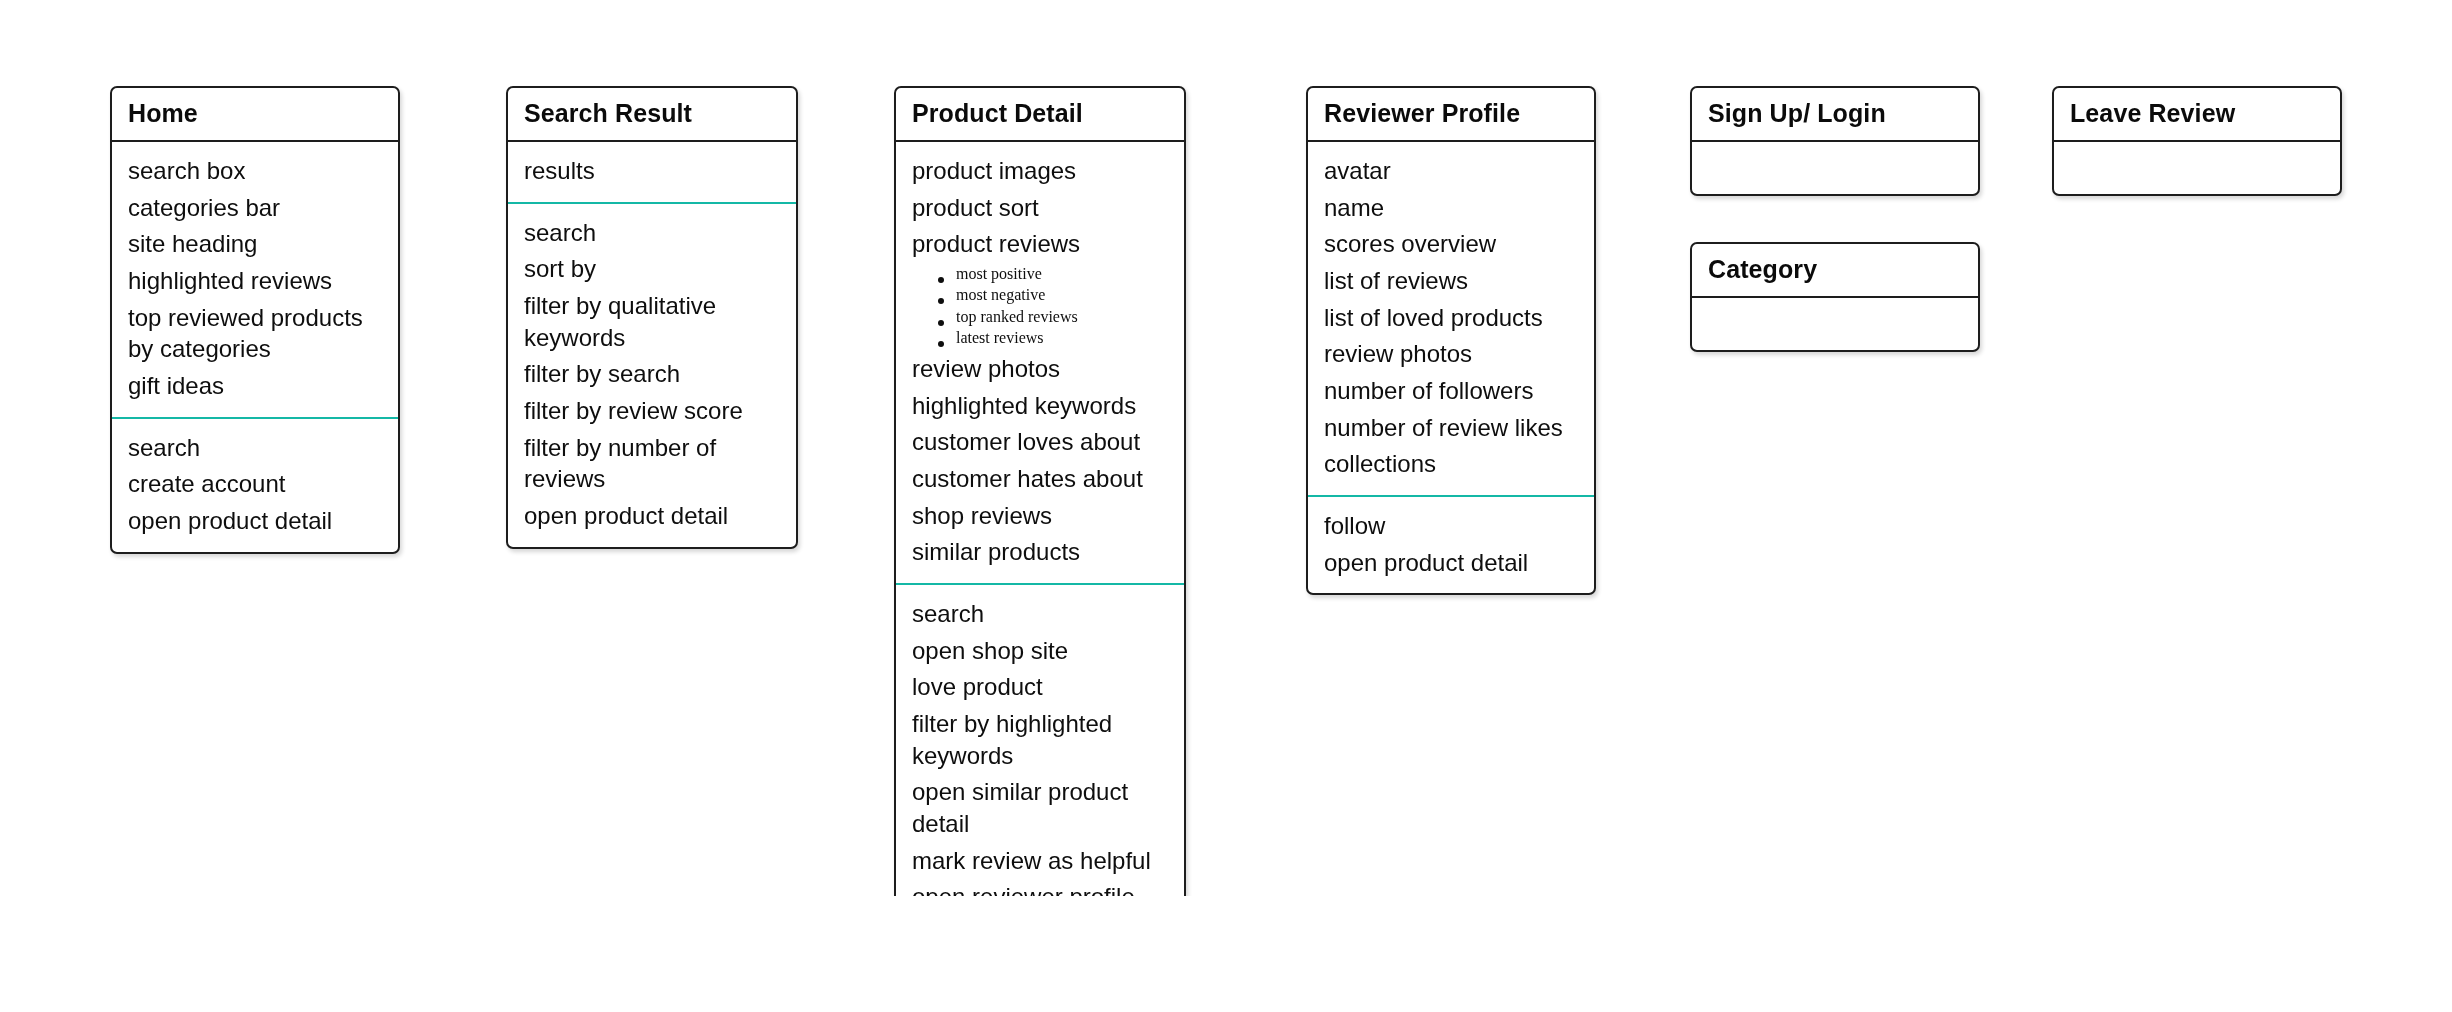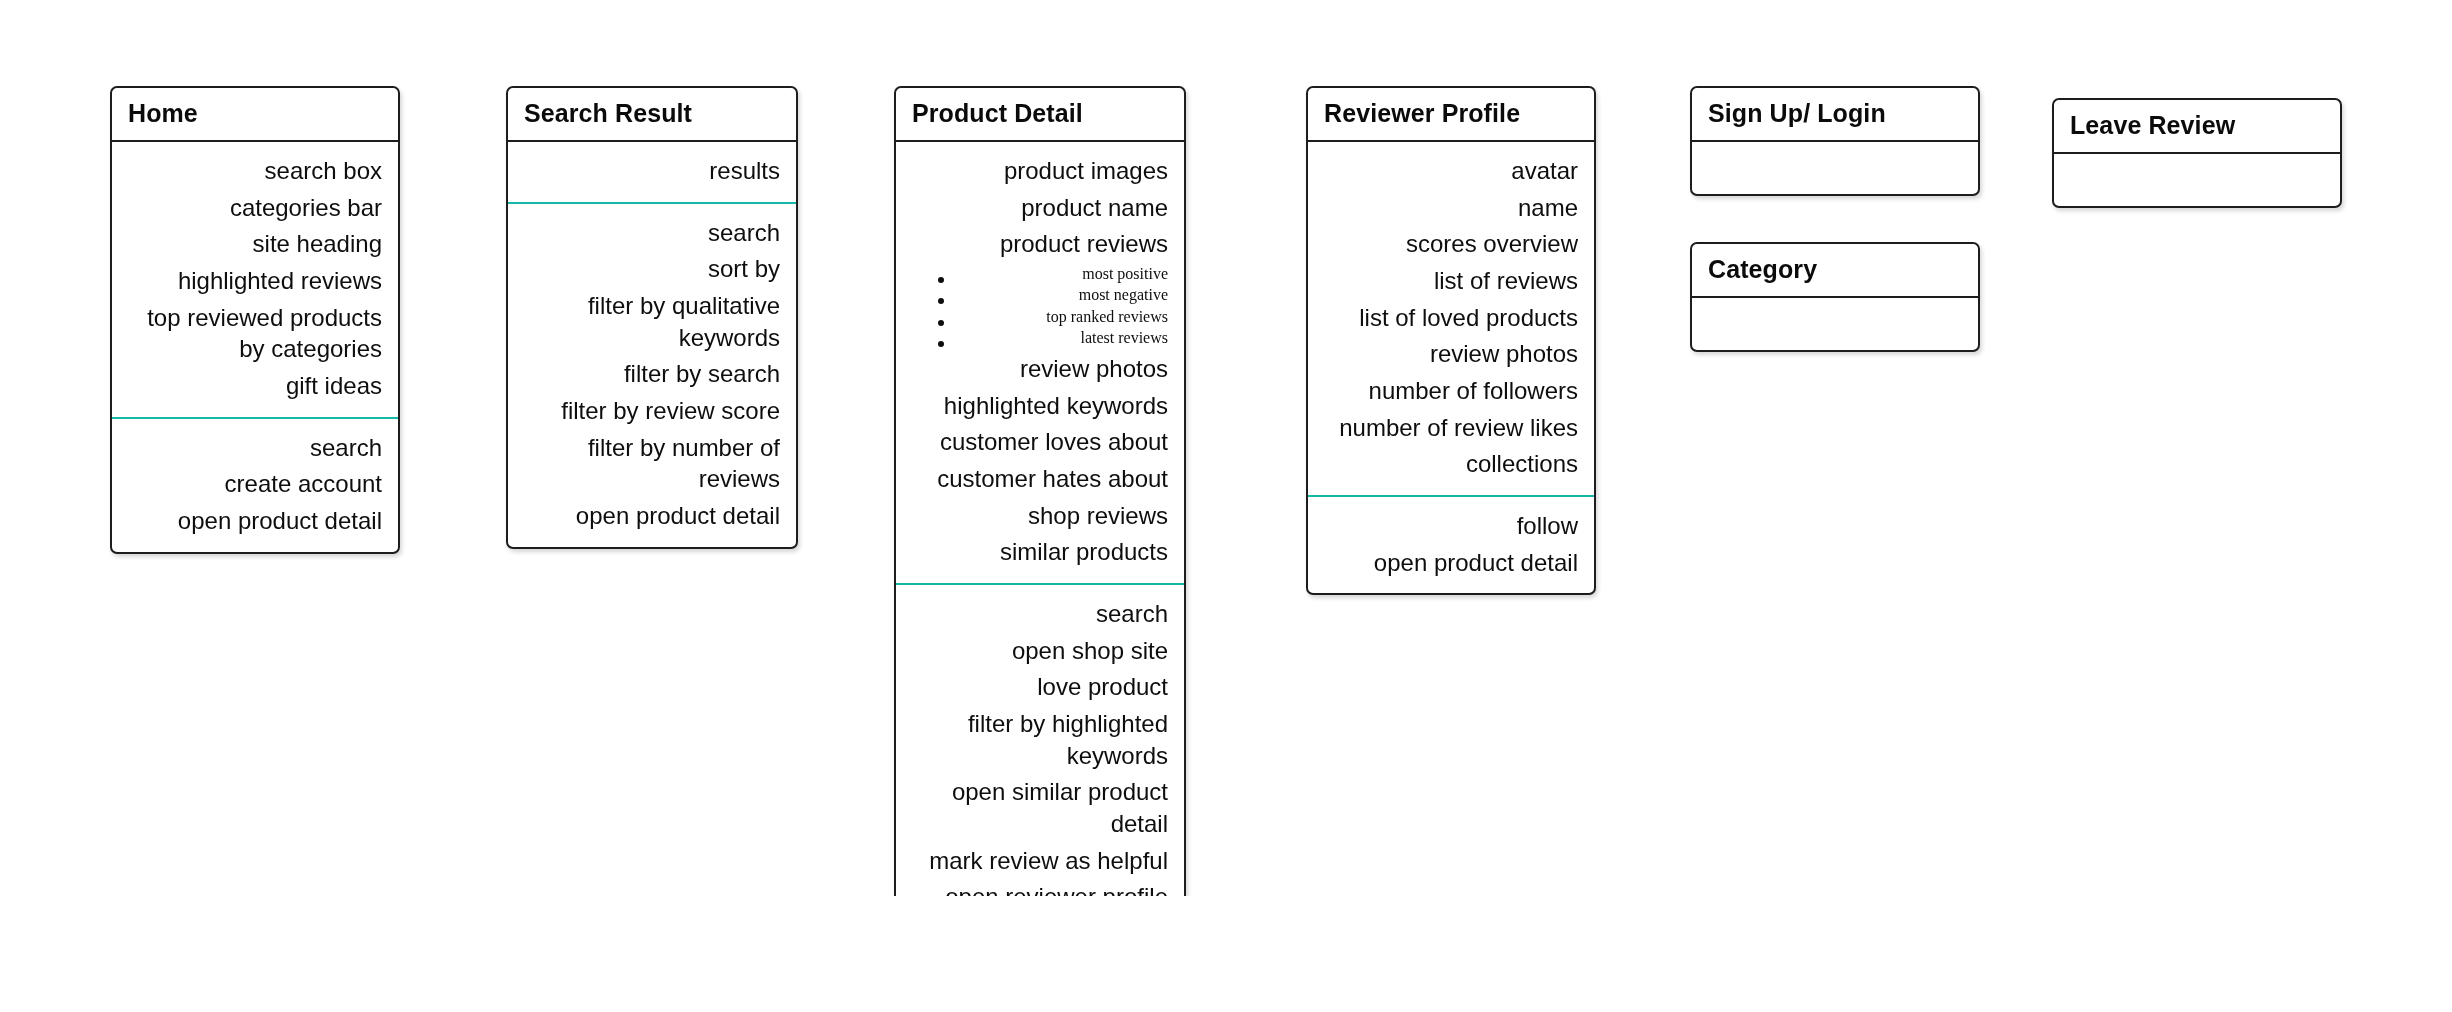--- a/index.html
+++ b/index.html
@@ -42,21 +42,20 @@
     font-size: 25px;
     line-height: 1.0;
     color: #0b0b0b;
     letter-spacing: 0.1px;
   }
 
   .card-section {
     box-sizing: border-box;
     width: 100%;
     padding: 11px 16px 12px 16px;
-    text-align: right;
   }
   .card-section + .card-section {
     border-top: 2px solid #14b8a6;
   }
   .card-section.empty {
     height: 52px;
     padding: 0;
   }
 
   .row {
@@ -127,21 +126,21 @@
       <div class="row">filter by review score</div>
       <div class="row">filter by number of reviews</div>
       <div class="row">open product detail</div>
     </div>
   </div>
 
   <div class="card" style="left:894px; top:86px; width:292px;">
     <div class="card-header">Product Detail</div>
     <div class="card-section">
       <div class="row">product images</div>
-      <div class="row">product name</div>
+      <div class="row">product sort</div>
       <div class="row">product reviews</div>
       <ul class="bullets">
         <li>most positive</li>
         <li>most negative</li>
         <li>top ranked reviews</li>
         <li>latest reviews</li>
       </ul>
       <div class="row">review photos</div>
       <div class="row">highlighted keywords</div>
       <div class="row">customer loves about</div>
@@ -182,18 +181,18 @@
   <div class="card" style="left:1690px; top:86px; width:290px;">
     <div class="card-header">Sign Up/ Login</div>
     <div class="card-section empty"></div>
   </div>
 
   <div class="card" style="left:1690px; top:242px; width:290px;">
     <div class="card-header">Category</div>
     <div class="card-section empty"></div>
   </div>
 
-  <div class="card" style="left:2052px; top:86px; width:290px;margin-top:12px;">
+  <div class="card" style="left:2052px; top:86px; width:290px;">
     <div class="card-header">Leave Review</div>
     <div class="card-section empty"></div>
   </div>
 
 </div>
 
 </body></html>

